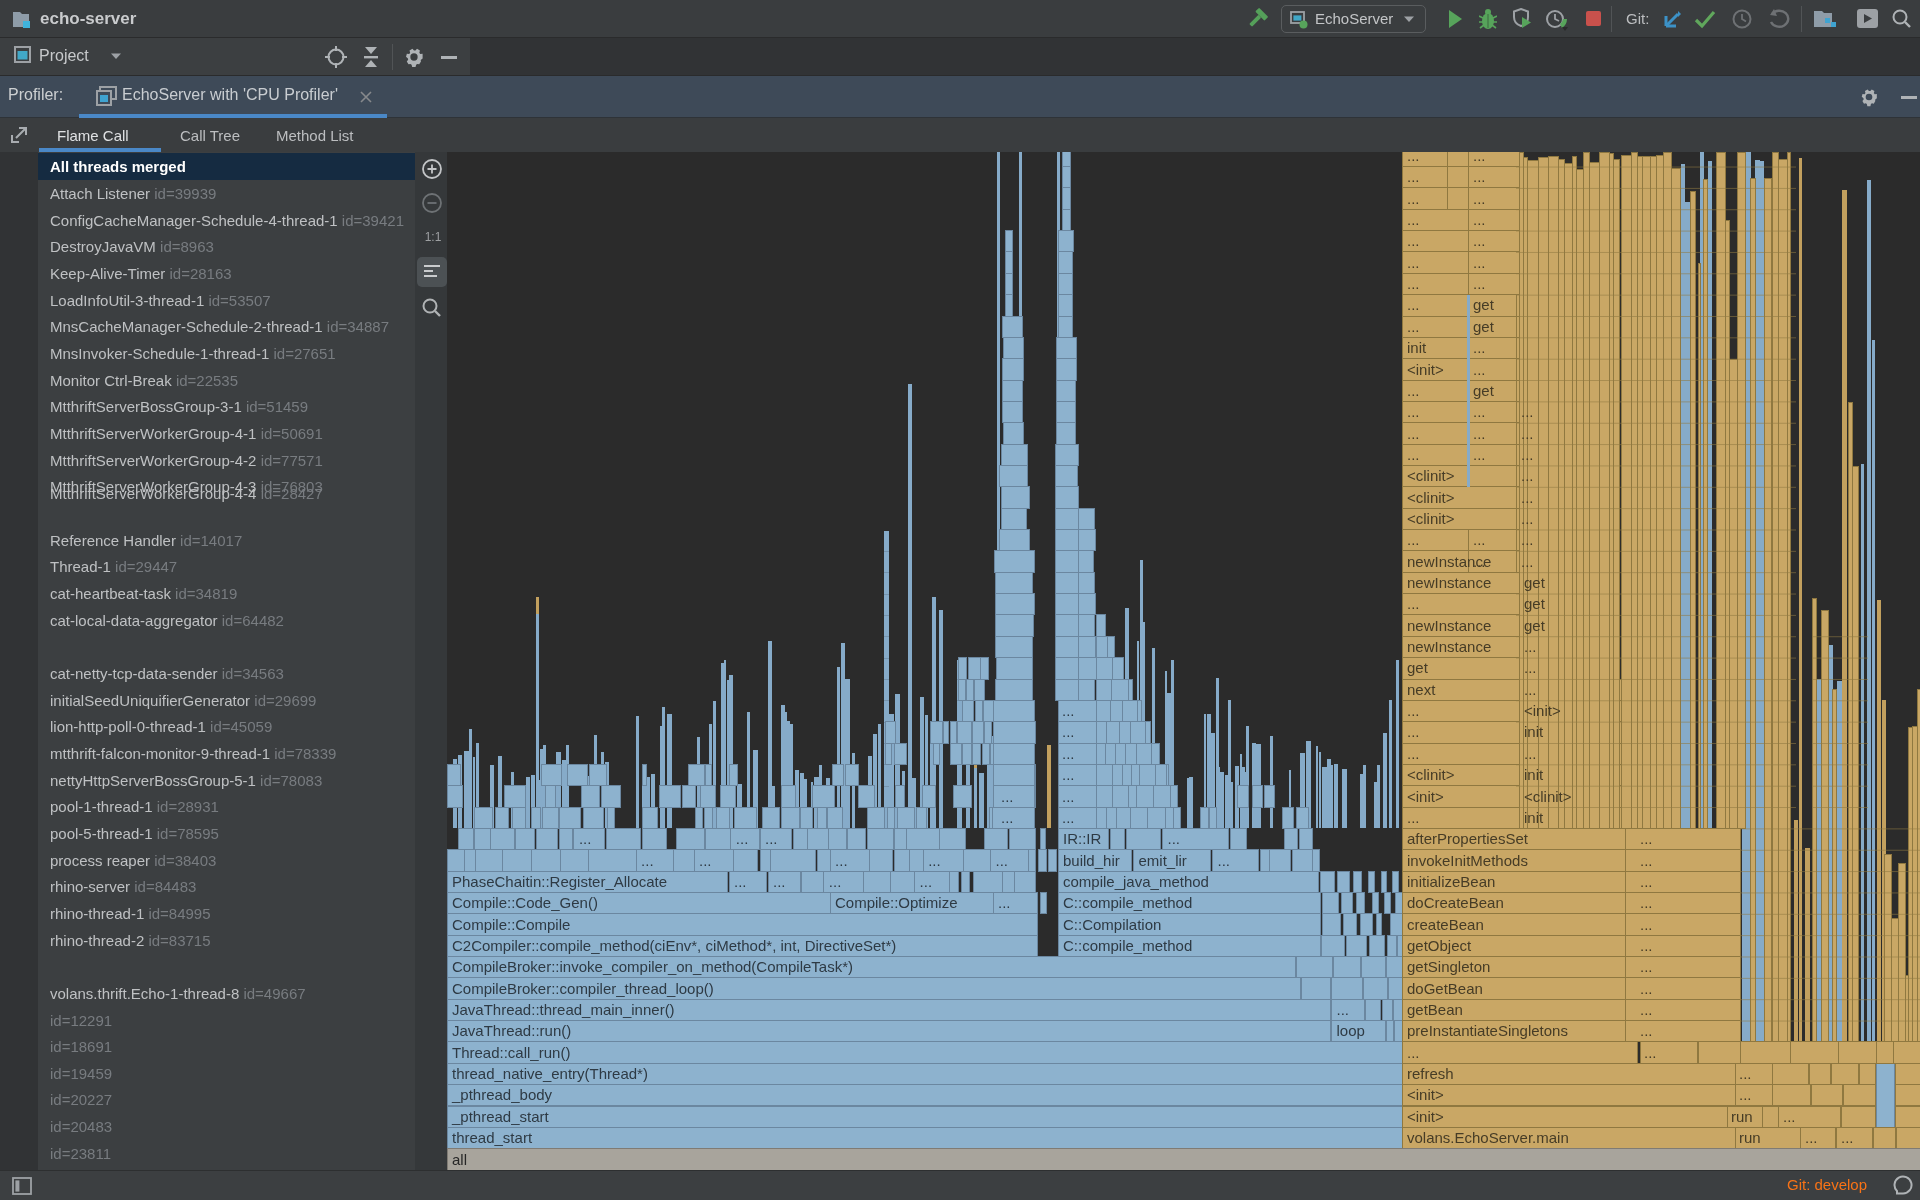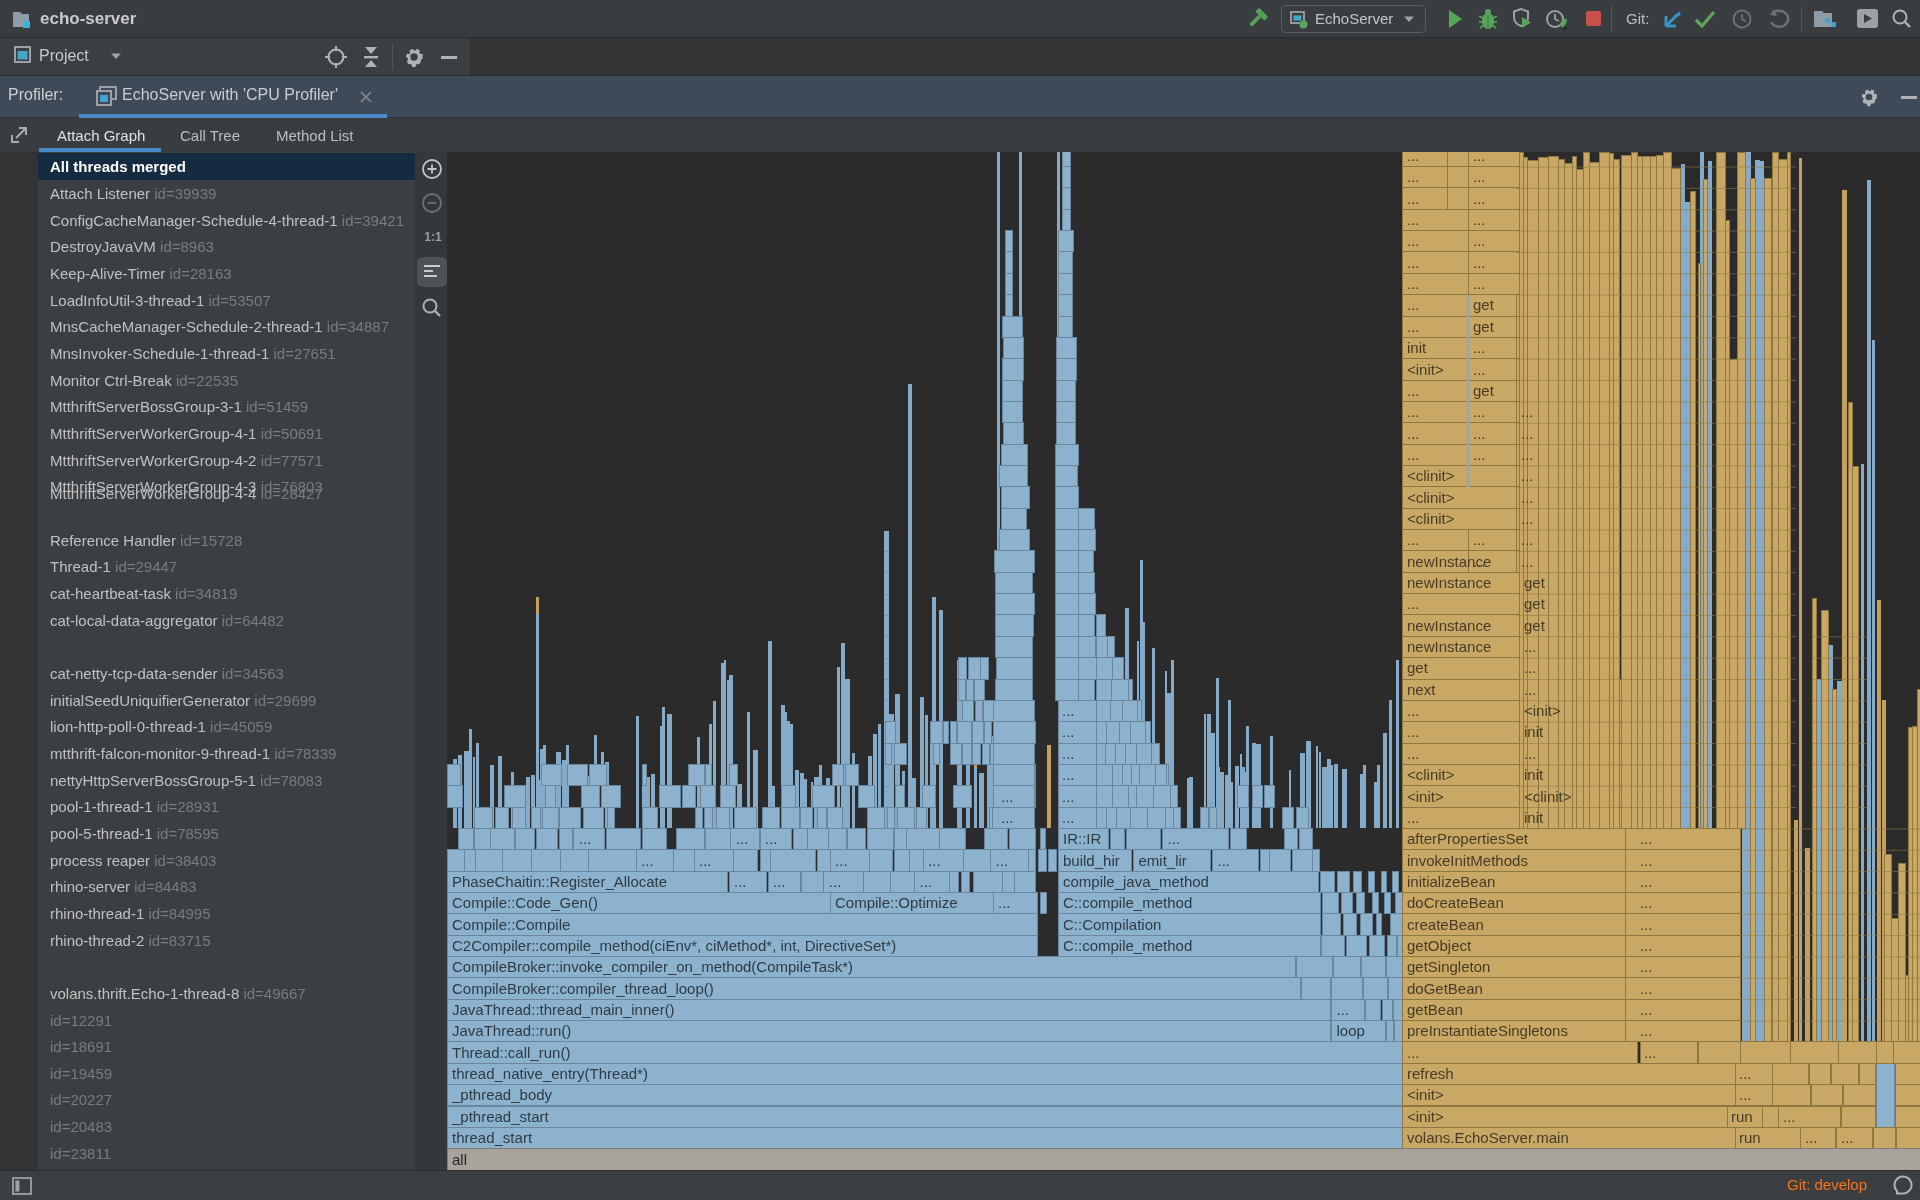--- a/index.html
+++ b/index.html
@@ -41,21 +41,21 @@
     <div class="trow" style="top:108.0px"><span class="tn">Keep-Alive-Timer</span> <span class="ti">id=28163</span></div>
     <div class="trow" style="top:134.6px"><span class="tn">LoadInfoUtil-3-thread-1</span> <span class="ti">id=53507</span></div>
     <div class="trow" style="top:161.3px"><span class="tn">MnsCacheManager-Schedule-2-thread-1</span> <span class="ti">id=34887</span></div>
     <div class="trow" style="top:188.0px"><span class="tn">MnsInvoker-Schedule-1-thread-1</span> <span class="ti">id=27651</span></div>
     <div class="trow" style="top:214.6px"><span class="tn">Monitor Ctrl-Break</span> <span class="ti">id=22535</span></div>
     <div class="trow" style="top:241.3px"><span class="tn">MtthriftServerBossGroup-3-1</span> <span class="ti">id=51459</span></div>
     <div class="trow" style="top:267.9px"><span class="tn">MtthriftServerWorkerGroup-4-1</span> <span class="ti">id=50691</span></div>
     <div class="trow" style="top:294.6px"><span class="tn">MtthriftServerWorkerGroup-4-2</span> <span class="ti">id=77571</span></div>
     <div class="trow" style="top:321.3px"><span class="tn">MtthriftServerWorkerGroup-4-3</span> <span class="ti">id=76803</span></div>
     <div class="trow" style="top:328px"><span class="tn">MtthriftServerWorkerGroup-4-4</span> <span class="ti">id=28427</span></div>
-    <div class="trow" style="top:374.6px"><span class="tn">Reference Handler</span> <span class="ti">id=15728</span></div>
+    <div class="trow" style="top:374.6px"><span class="tn">Reference Handler</span> <span class="ti">id=14017</span></div>
     <div class="trow" style="top:401.2px"><span class="tn">Thread-1</span> <span class="ti">id=29447</span></div>
     <div class="trow" style="top:427.9px"><span class="tn">cat-heartbeat-task</span> <span class="ti">id=34819</span></div>
     <div class="trow" style="top:454.6px"><span class="tn">cat-local-data-aggregator</span> <span class="ti">id=64482</span></div>
     <div class="trow" style="top:507.9px"><span class="tn">cat-netty-tcp-data-sender</span> <span class="ti">id=34563</span></div>
     <div class="trow" style="top:534.5px"><span class="tn">initialSeedUniquifierGenerator</span> <span class="ti">id=29699</span></div>
     <div class="trow" style="top:561.2px"><span class="tn">lion-http-poll-0-thread-1</span> <span class="ti">id=45059</span></div>
     <div class="trow" style="top:587.9px"><span class="tn">mtthrift-falcon-monitor-9-thread-1</span> <span class="ti">id=78339</span></div>
     <div class="trow" style="top:614.5px"><span class="tn">nettyHttpServerBossGroup-5-1</span> <span class="ti">id=78083</span></div>
     <div class="trow" style="top:641.2px"><span class="tn">pool-1-thread-1</span> <span class="ti">id=28931</span></div>
     <div class="trow" style="top:667.8px"><span class="tn">pool-5-thread-1</span> <span class="ti">id=78595</span></div>
@@ -72,21 +72,21 @@
     <div class="trow" style="top:987.8px"><span class="ti">id=23811</span></div>
   </div>
 <div id="vtools"></div>
 <div id="statusbar"></div>
 <div class="ttl" style="left:40px;top:9px">echo-server</div>
 <div class="lbl" style="left:39px;top:47px;color:#C7C9CB">Project</div>
 <div class="lbl" style="left:8px;top:86px;color:#CDD0D2">Profiler:</div>
 <div class="lbl" style="left:122px;top:86px;color:#C9CDD1">EchoServer with 'CPU Profiler'</div>
 <div id="tabsel"></div>
 <div id="tabsel2"></div>
-<div class="tabtxt" style="left:57px;color:#DFE1E3">Attach Graph</div>
+<div class="tabtxt" style="left:57px;color:#DFE1E3">Flame Call</div>
 <div class="tabtxt" style="left:180px">Call Tree</div>
 <div class="tabtxt" style="left:276px">Method List</div>
 <svg width="1473" height="1018" viewBox="447 152 1473 1018" xmlns="http://www.w3.org/2000/svg" shape-rendering="crispEdges" style="position:absolute;left:447px;top:152px">
     <rect x="447" y="152" width="1473" height="1018" fill="#2B2B2B"></rect>
     <g fill="#86ABC9">
       <rect x="453.4" y="759.2" width="3.9" height="69.2"></rect>
       <rect x="458" y="754.6" width="3.7" height="73.8"></rect>
       <rect x="464" y="750.9" width="4.6" height="77.5"></rect>
       <rect x="468.9" y="729" width="3.3" height="99.4"></rect>
       <rect x="472.7" y="756.5" width="2.2" height="71.9"></rect>
@@ -1140,21 +1140,21 @@
 </svg>
 
 <svg class="abs" style="left:421px;top:158px" width="22" height="22" viewBox="0 0 22 22">
  <circle cx="11" cy="11" r="9" fill="none" stroke="#C3C5C7" stroke-width="1.8"></circle>
  <path d="M11 6.5v9M6.5 11h9" stroke="#C3C5C7" stroke-width="1.8"></path>
 </svg>
 <svg class="abs" style="left:421px;top:192px" width="22" height="22" viewBox="0 0 22 22">
  <circle cx="11" cy="11" r="9" fill="none" stroke="#6E7275" stroke-width="1.8"></circle>
  <path d="M6.5 11h9" stroke="#6E7275" stroke-width="1.8"></path>
 </svg>
-<div class="abs" style="left:420px;top:230px;width:26px;height:16px;color:#9DA0A2;font-size:12px;font-weight:bold;text-align:center">1:1</div>
+<div class="abs" style="left:420px;top:230px;width:26px;height:16px;color:#9DA0A2;font-size:12px;font-weight:normal;text-align:center">1:1</div>
 <div class="abs" style="left:417px;top:257px;width:30px;height:30px;background:#4C5154;border-radius:5px"></div>
 <svg class="abs" style="left:424px;top:265px" width="17" height="14" viewBox="0 0 17 14">
  <path d="M0 1h16M0 6h9M0 11h13" stroke="#C9CBCD" stroke-width="2"></path>
 </svg>
 <svg class="abs" style="left:421px;top:297px" width="22" height="22" viewBox="0 0 22 22">
  <circle cx="9" cy="9" r="6.5" fill="none" stroke="#B0B3B5" stroke-width="2"></circle>
  <path d="M14 14l5 5" stroke="#B0B3B5" stroke-width="2.4"></path>
 </svg>
 
 <svg class="abs" style="left:1245px;top:7px" width="24" height="24" viewBox="0 0 24 24">

